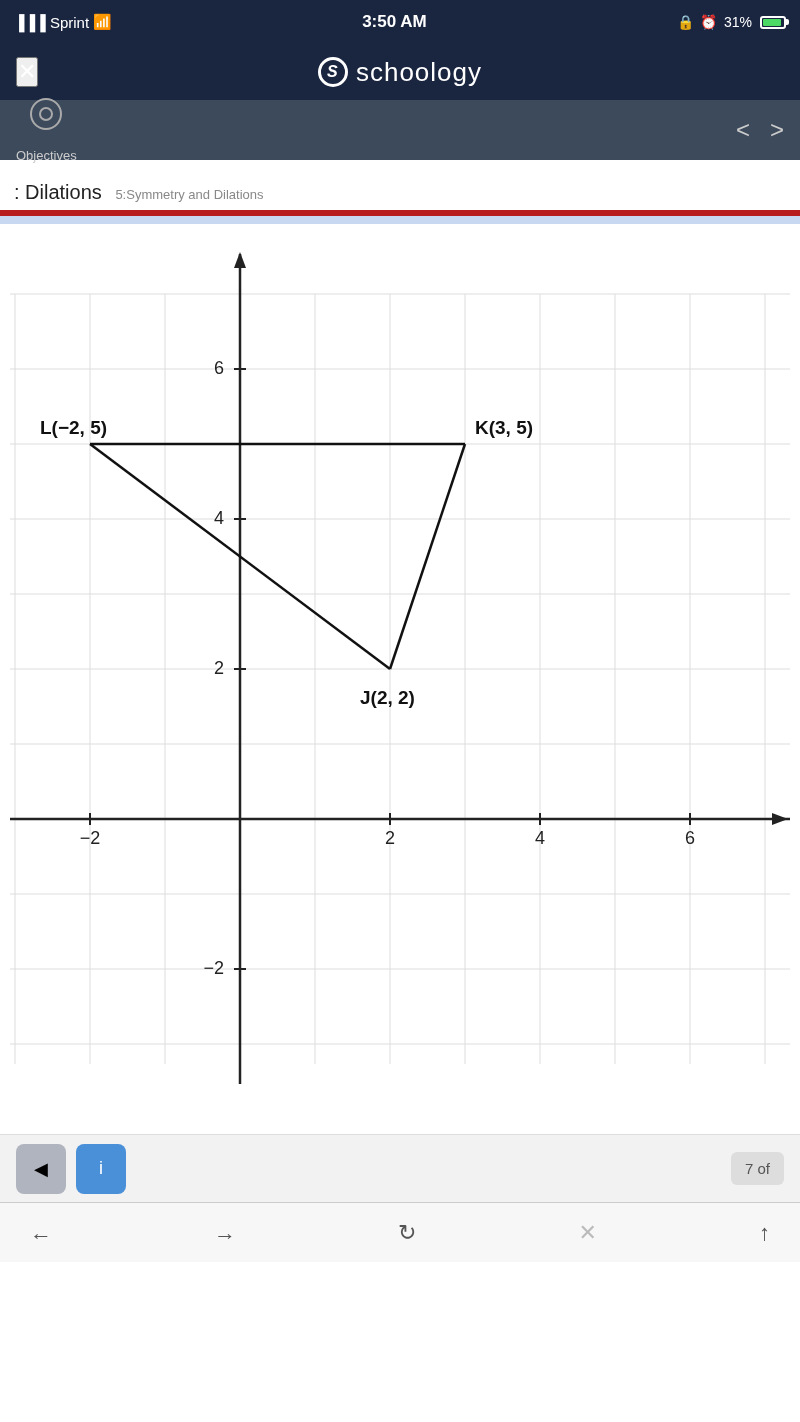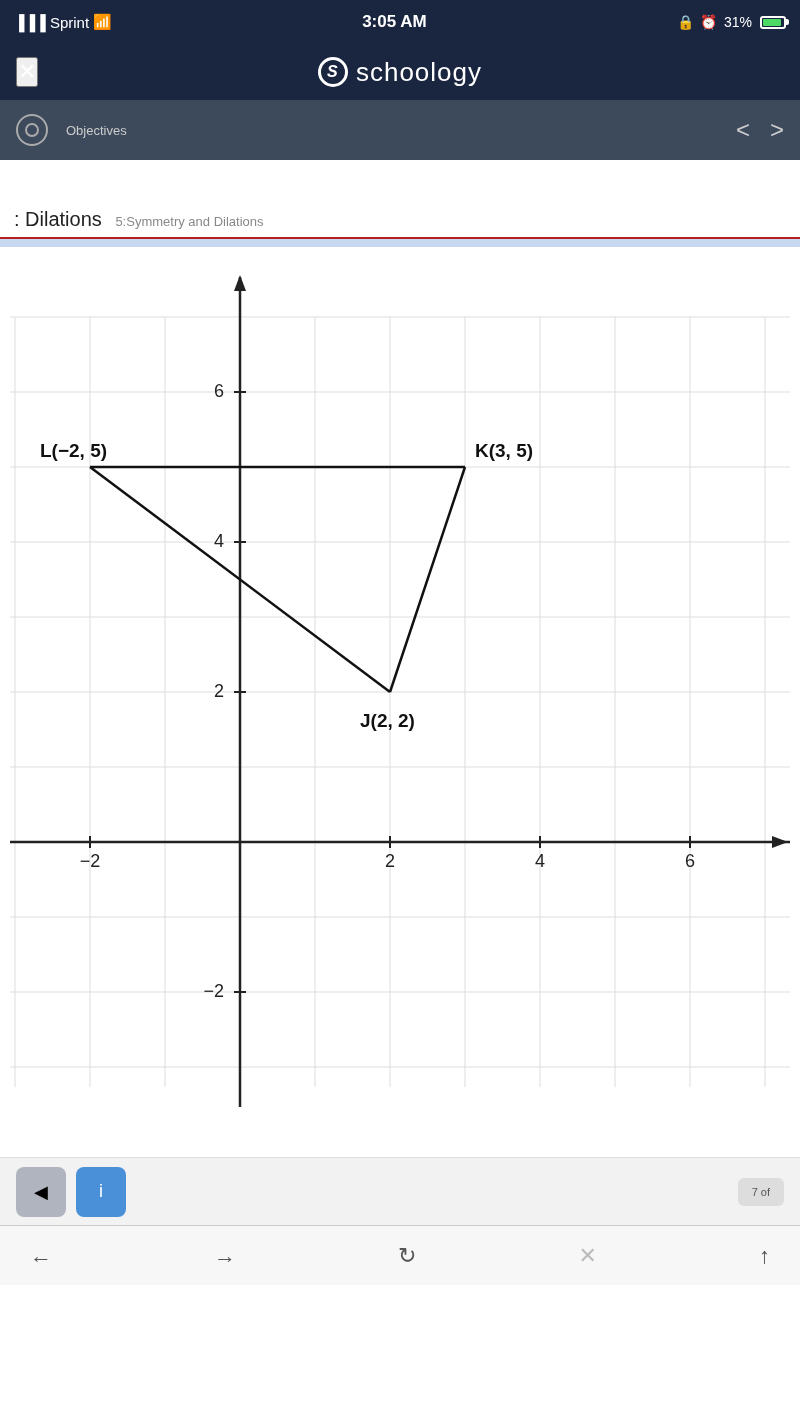--- a/index.html
+++ b/index.html
@@ -87,21 +87,21 @@
       background: #3d4a5c;
       color: #fff;
       display: flex;
       align-items: center;
       justify-content: space-between;
       padding: 6px 16px;
       height: 60px;
     }
     .objectives-left {
       display: flex;
-      flex-direction: row;
+      flex-direction: column;
       align-items: center;
       gap: 18px;
     }
     .objectives-icon {
       width: 32px; height: 32px;
       border: 2px solid #aaa;
       border-radius: 50%;
       display: flex; align-items: center; justify-content: center;
       position: relative;
     }
@@ -115,24 +115,23 @@
     .objectives-label { font-size: 13px; color: #ccc; }
     .nav-arrows { display: flex; gap: 20px; }
     .nav-arrow {
       font-size: 24px;
       color: #ccc;
       cursor: pointer;
     }
 
     
     .title-bar {
-      padding: 0 14px 6px 14px;
+      padding: 21px 14px 6px 14px;
       background: #fff;
-      border-bottom: 2px solid #b91c1c;
-      margin-top: 48px;
+      border-bottom: 6px solid #b91c1c;
     }
     .title-bar-text { font-size: 20px; color: #222; }
     .title-bar-sub { font-size: 13px; color: #888; }
 
     
     .accent-line {
       height: 8px;
       background: #c8d8f0;
     }
 
@@ -165,21 +164,21 @@
       display: flex; align-items: center; justify-content: center;
       font-size: 18px;
     }
     .btn-gray { background: #b0b4be; }
     .btn-blue { background: #4a90d9; color: #fff; }
     .page-indicator {
       background: #ddd;
       color: #555;
       padding: 8px 14px;
       border-radius: 6px;
-      font-size: 11px;
+      font-size: 15px;
     }
 
     
     .browser-nav {
       background: #f7f7f7;
       border-top: 1px solid #ccc;
       display: flex;
       align-items: center;
       justify-content: space-between;
       padding: 10px 30px;
@@ -195,21 +194,21 @@
   </style>
 </head>
 <body>
 
 <div class="status-bar">
   <div class="status-left">
     <span>▐▐▐</span>
     <span>Sprint</span>
     <span>📶</span>
   </div>
-  <div class="status-center">3:05 AM</div>
+  <div class="status-center">3:50 AM</div>
   <div class="status-right">
     <span>🔒</span>
     <span>⏰</span>
     <span>31%</span>
     <span class="battery-icon">
       <span class="battery-fill"></span>
     </span>
   </div>
 </div>
 

